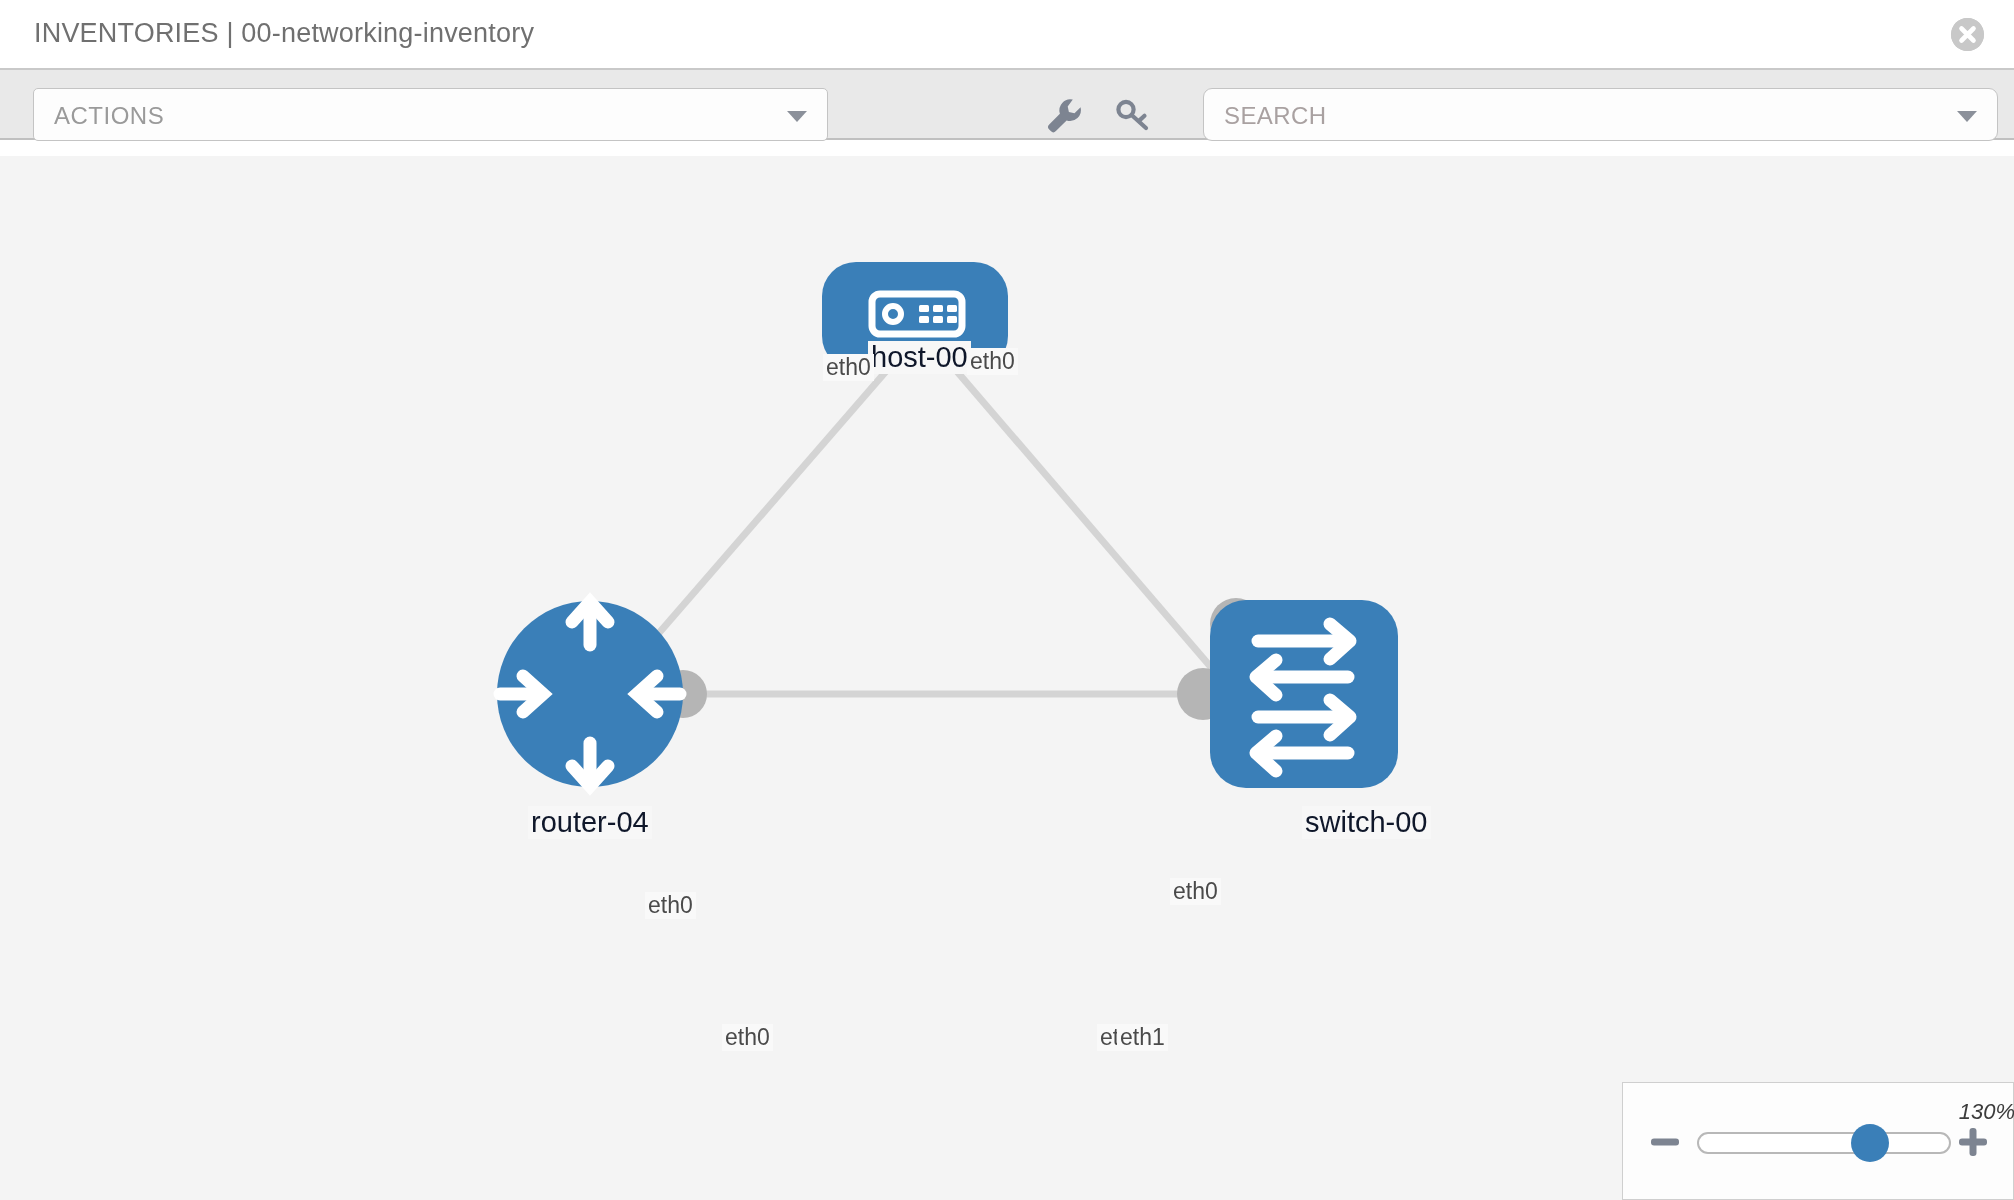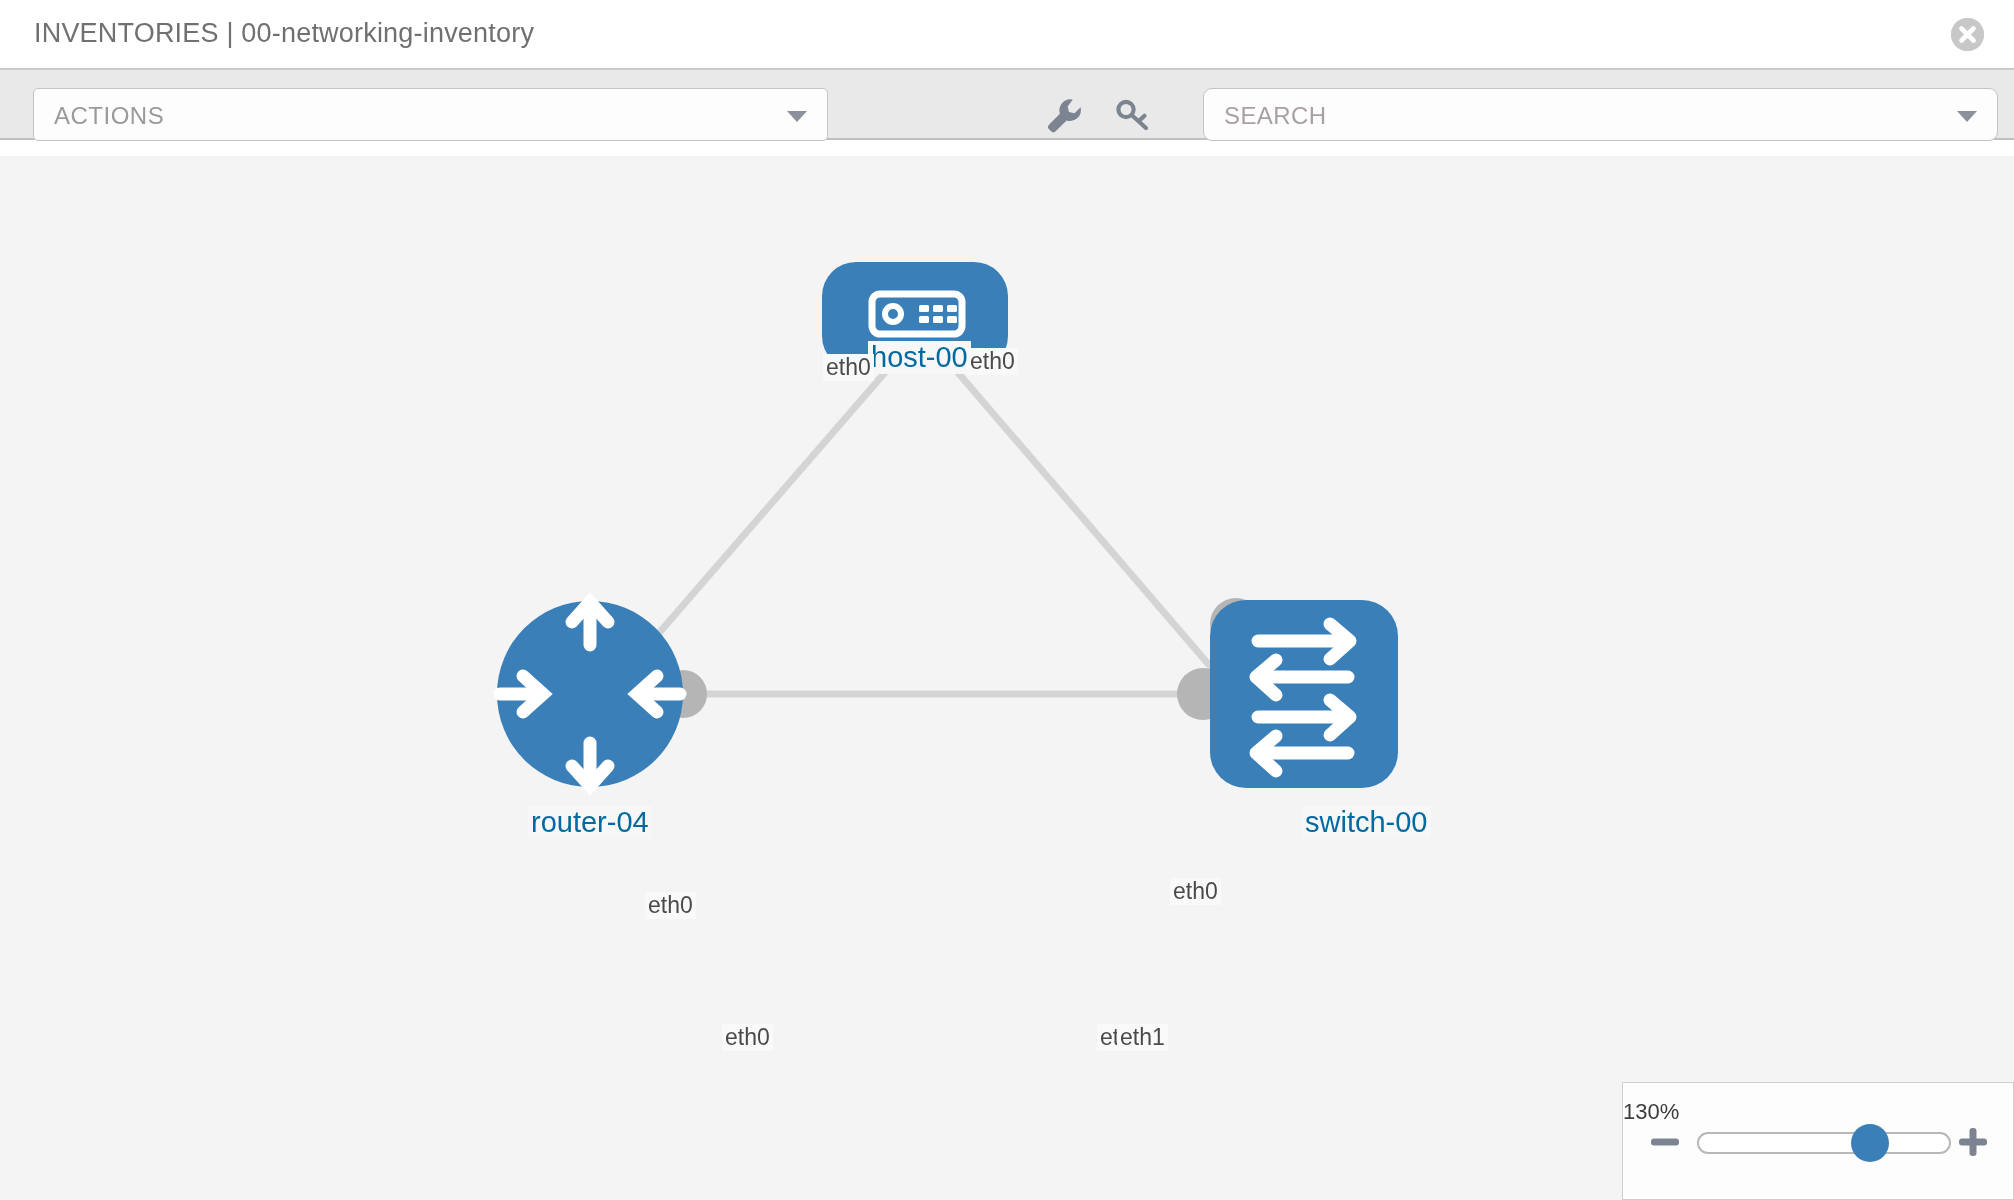--- a/index.html
+++ b/index.html
@@ -128,21 +128,21 @@
     overflow: hidden;
   }
   .topology-svg {
     position: absolute;
     top: 0; left: 0;
   }
 
   .node-label {
     position: absolute;
     background: #f7f7f7;
-    color: #0369a1;
+    color: #0f172a;
     white-space: nowrap;
     line-height: 1;
     padding: 2px 3px;
   }
   .node-label.big { font-size: 29px; }
   .iface-label {
     position: absolute;
     background: #f9f9f9;
     color: #4a4a4a;
     font-size: 23px;
@@ -160,23 +160,24 @@
     height: 118px;
     background: #fdfdfd;
     border: 1px solid #cfcfcf;
     box-sizing: border-box;
   }
   .zoom-level {
     position: absolute;
     top: 16px;
     left: 0;
     width: 392px;
-    text-align: left;
+    text-align: right;
     font-size: 22px;
     color: #3c3c3c;
+    font-style: italic;
   }
   .zoom-minus, .zoom-plus {
     position: absolute;
     top: 42px;
     width: 34px;
     height: 34px;
     cursor: pointer;
   }
   .zoom-minus { left: 25px; }
   .zoom-plus  { left: 333px; }

